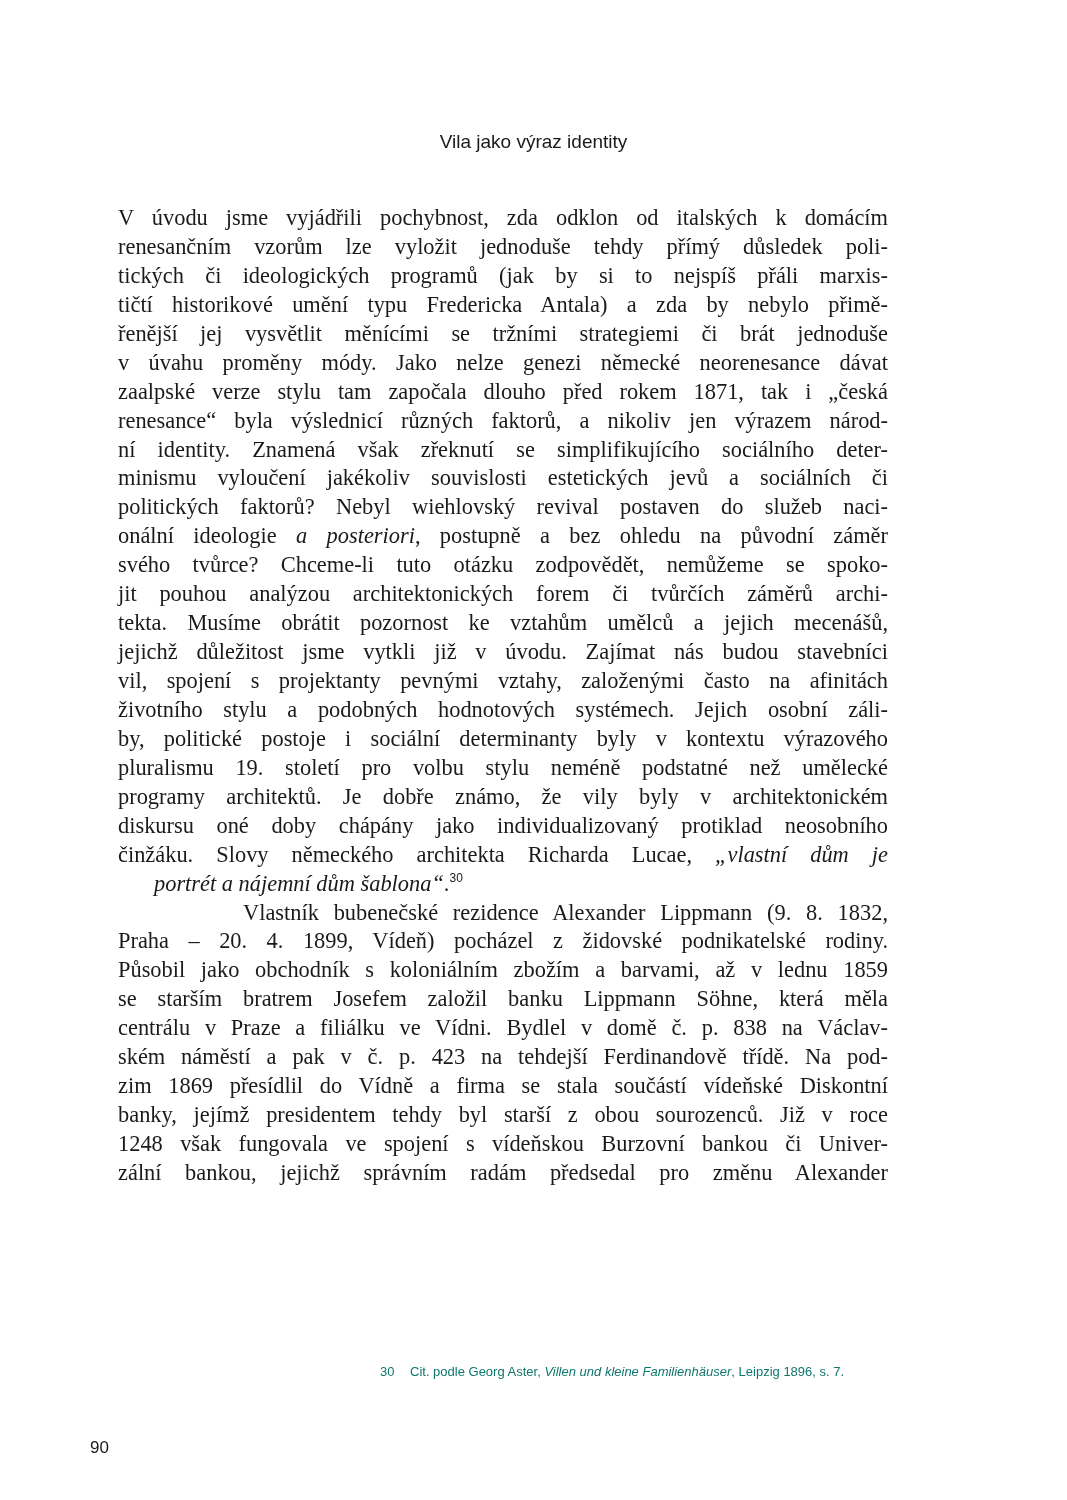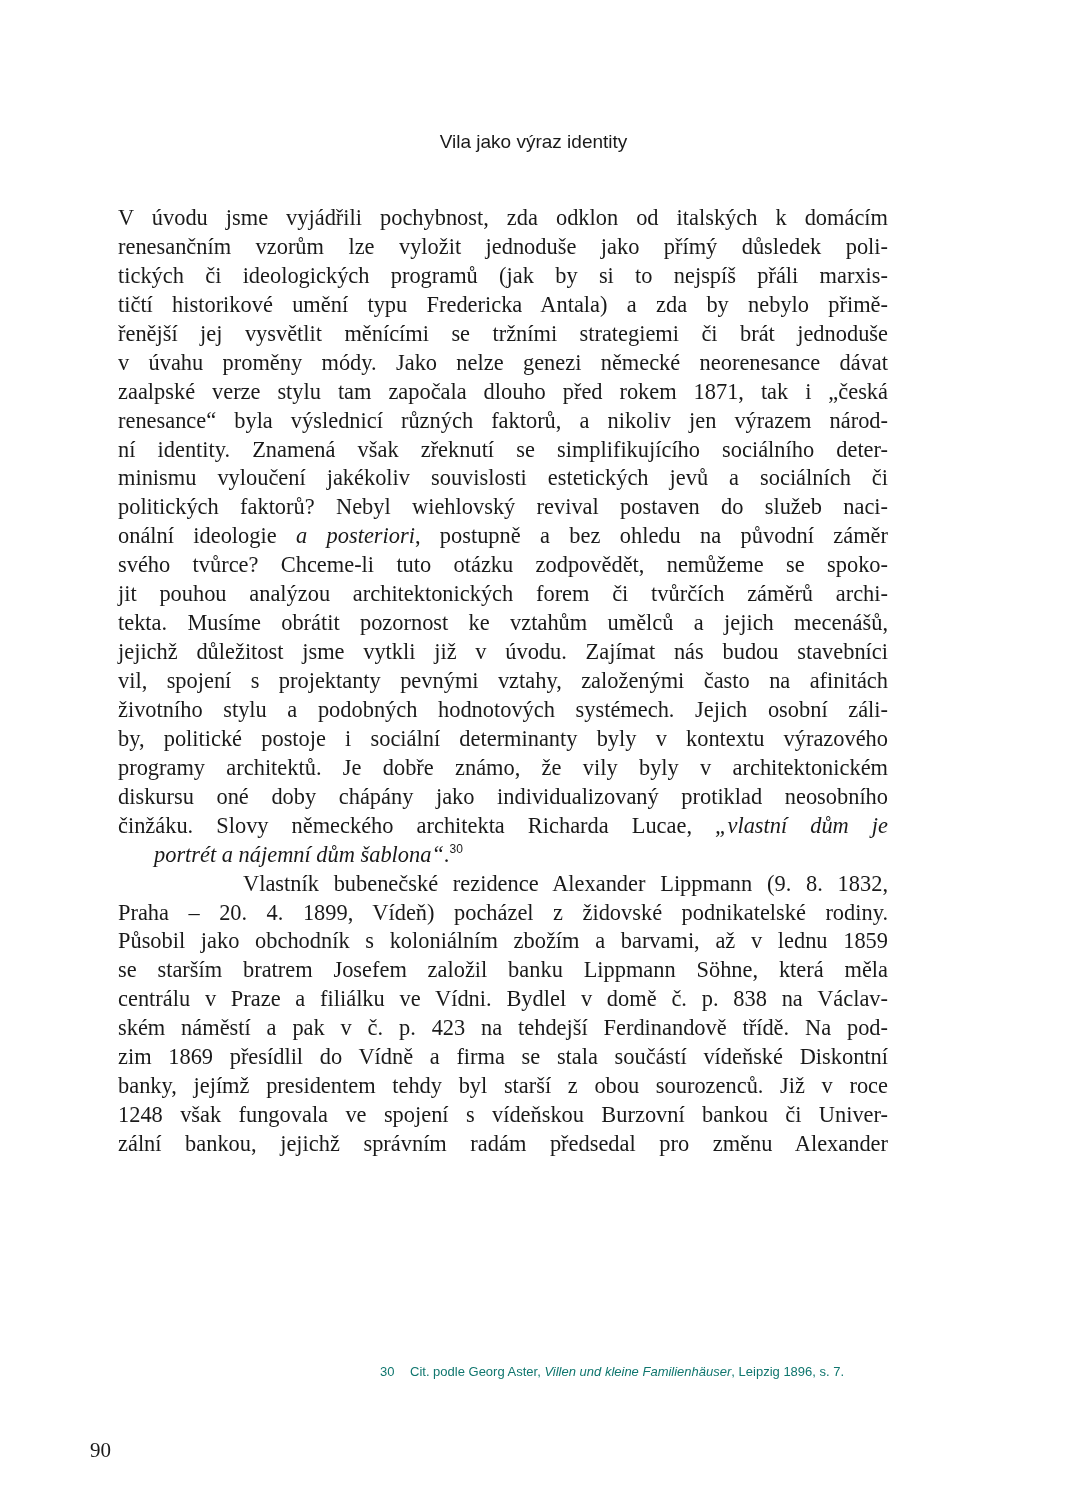--- a/index.html
+++ b/index.html
@@ -20,50 +20,51 @@
   .line.indent { padding-left: 125px; }
   .it { font-style: italic; }
   sup.fn { font-family: "Liberation Sans", sans-serif; font-size: 12px; vertical-align: top; line-height: 1; position: relative; top: 2px; }
   .footnote {
     position: absolute; left: 380px; top: 1364px;
     font-family: "Liberation Sans", sans-serif; font-size: 13px; color: #0f766e; white-space: nowrap;
   }
   .footnote .num { display: inline-block; width: 30px; }
   .page-number {
     position: absolute; left: 90px; top: 1438px;
-    font-family: Liberation Serif, serif; font-size: 21px; color: #1a1a1a;
+    font-family: Liberation Sans, sans-serif; font-size: 17px; color: #1a1a1a;
   }
 </style>
 </head>
 <body>
 
 <div class="header">
   <span>Vila jako výraz identity</span>
 </div>
 
 <div class="body-text">
   <span class="line">V úvodu jsme vyjádřili pochybnost, zda odklon od italských k domácím</span>
-  <span class="line">renesančním vzorům lze vyložit jednoduše jako přímý důsledek poli-</span>
+  <span class="line">renesančním vzorům lze vyložit jednoduše tehdy přímý důsledek poli-</span>
   <span class="line">tických či ideologických programů (jak by si to nejspíš přáli marxis-</span>
   <span class="line">tičtí historikové umění typu Fredericka Antala) a zda by nebylo přimě-</span>
   <span class="line">řenější jej vysvětlit měnícími se tržními strategiemi či brát jednoduše</span>
   <span class="line">v úvahu proměny módy. Jako nelze genezi německé neorenesance dávat</span>
   <span class="line">zaalpské verze stylu tam započala dlouho před rokem 1871, tak i „česká</span>
   <span class="line">renesance“ byla výslednicí různých faktorů, a nikoliv jen výrazem národ-</span>
   <span class="line">ní identity. Znamená však zřeknutí se simplifikujícího sociálního deter-</span>
   <span class="line">minismu vyloučení jakékoliv souvislosti estetických jevů a sociálních či</span>
   <span class="line">politických faktorů? Nebyl wiehlovský revival postaven do služeb naci-</span>
   <span class="line"><span>onální ideologie </span><span class="it">a posteriori</span><span>, postupně a bez ohledu na původní záměr</span></span>
   <span class="line">svého tvůrce? Chceme-li tuto otázku zodpovědět, nemůžeme se spoko-</span>
   <span class="line">jit pouhou analýzou architektonických forem či tvůrčích záměrů archi-</span>
   <span class="line">tekta. Musíme obrátit pozornost ke vztahům umělců a jejich mecenášů,</span>
   <span class="line">jejichž důležitost jsme vytkli již v úvodu. Zajímat nás budou stavebníci</span>
   <span class="line">vil, spojení s projektanty pevnými vztahy, založenými často na afinitách</span>
   <span class="line">životního stylu a podobných hodnotových systémech. Jejich osobní záli-</span>
   <span class="line">by, politické postoje i sociální determinanty byly v kontextu výrazového</span>
+  <span class="line">pluralismu 19. století pro volbu stylu neméně podstatné než umělecké</span>
   <span class="line">programy architektů. Je dobře známo, že vily byly v architektonickém</span>
   <span class="line">diskursu oné doby chápány jako individualizovaný protiklad neosobního</span>
   <span class="line"><span>činžáku. Slovy německého architekta Richarda Lucae, </span><span class="it">„vlastní dům je</span></span>
   <span class="line last"><span class="it">portrét a nájemní dům šablona“</span><span>.</span><sup class="fn">30</sup></span>
   <span class="line indent">Vlastník bubenečské rezidence Alexander Lippmann (9. 8. 1832,</span>
   <span class="line">Praha – 20. 4. 1899, Vídeň) pocházel z židovské podnikatelské rodiny.</span>
   <span class="line">Působil jako obchodník s koloniálním zbožím a barvami, až v lednu 1859</span>
   <span class="line">se starším bratrem Josefem založil banku Lippmann Söhne, která měla</span>
   <span class="line">centrálu v Praze a filiálku ve Vídni. Bydlel v domě č. p. 838 na Václav-</span>
   <span class="line">ském náměstí a pak v č. p. 423 na tehdejší Ferdinandově třídě. Na pod-</span>

